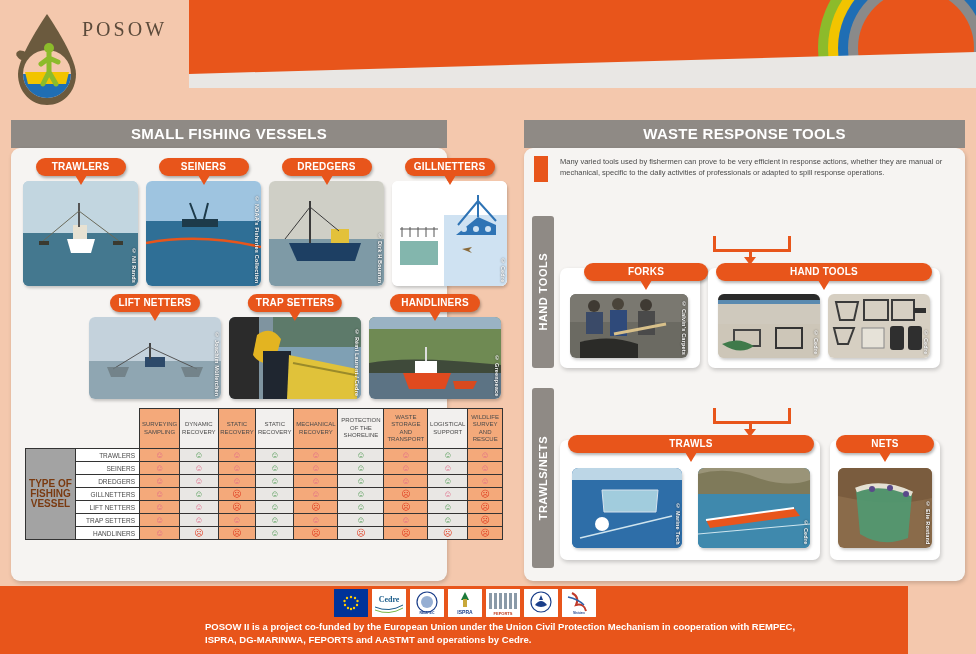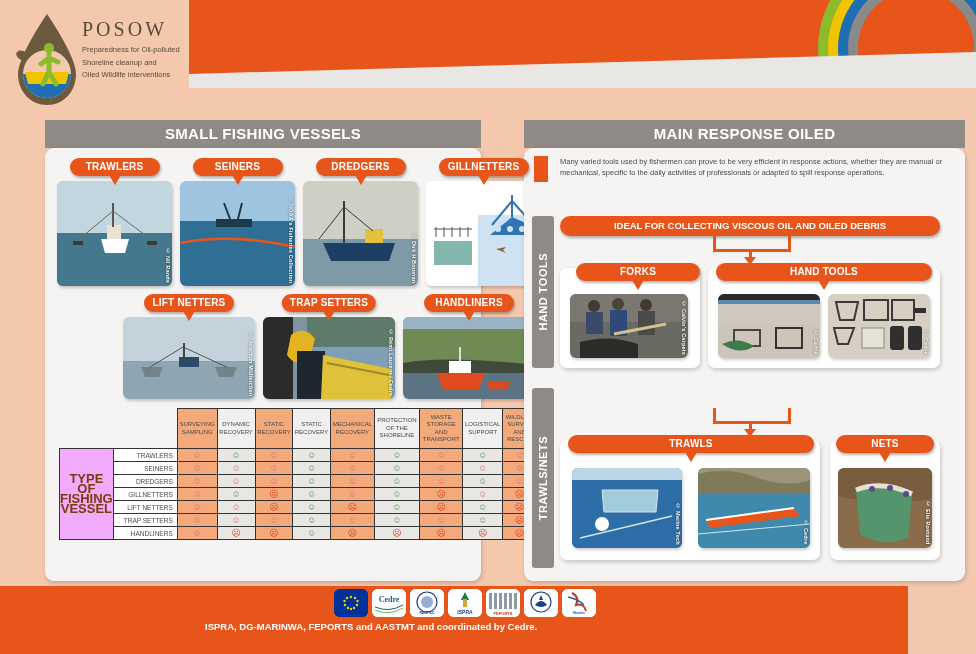--- a/index.html
+++ b/index.html
@@ -56,21 +56,21 @@
     background: #8f8a85; color: #fff; text-align: center;
     font-weight: bold; font-size: 15px; letter-spacing: .3px;
     padding: 5px 0 6px;
   }
   .panel-body {
     background: #f6f4f2; border-radius: 9px;
     box-shadow: 1px 2px 4px rgba(0,0,0,.18);
     position: relative; height: calc(100% - 28px);
   }
   .panel { position: absolute; }
-  .panel-left { left: 11px; top: 120px; width: 436px; height: 461px; margin-left: 34px; }
+  .panel-left { left: 11px; top: 120px; width: 436px; height: 461px; }
   .panel-right { left: 524px; top: 120px; width: 441px; height: 461px; }
 
   
   .pill {
     background: #e8551b; color: #fff; font-weight: bold;
     border-radius: 11px; text-align: center;
     font-size: 10px; letter-spacing: .2px;
     padding: 3px 8px 4px;
     box-shadow: 1px 2px 3px rgba(0,0,0,.3);
     position: relative; white-space: nowrap;
@@ -110,22 +110,22 @@
     font-size: 6px; color: #4a4a4a; font-weight: normal;
     line-height: 7.5px; padding: 3px 1px; height: 40px;
     background: #f2f0ee;
   }
   .mx thead th.odd { background: #f4a97a; }
   .mx .rowlab {
     font-size: 6.5px; color: #4a4a4a; text-align: right;
     padding: 0 4px 0 2px; background: #fff; width: 64px; height: 13px;
   }
   .mx .typecell {
-    background: #f0abfc; color: #7a3a10; font-weight: bold;
-    font-size: 13px; width: 50px; line-height: 10px;
+    background: #a3a3a3; color: #7a3a10; font-weight: bold;
+    font-size: 10px; width: 50px; line-height: 10px;
   }
   .mx td.cell { height: 13px; background: #e9e7e4; }
   .mx td.cell.odd { background: #f4a97a; }
   .face { font-size: 9px; line-height: 9px; display: inline-block; }
   .f-ideal { color: #4f9a52; }
   .f-suit  { color: #e06a88; }
   .f-no    { color: #e03c20; }
 
   
   .intro { position: absolute; left: 10px; top: 8px; width: 420px; display: flex; gap: 12px; }
@@ -157,21 +157,21 @@
     box-shadow: 1px 2px 4px rgba(0,0,0,.2);
   }
 
   
   .footer {
     position: absolute; left: 0; bottom: 0; width: 908px; height: 68px;
     background: #e8551b;
   }
   .logos { position: absolute; left: 334px; top: 3px; display: flex; gap: 4px; align-items: flex-end; }
   .logo-chip {
-    background: #fff; width: 34px; height: 28px; border-radius: 6px;
+    background: #fff; width: 34px; height: 28px; border-radius: 1px;
     display: flex; align-items: center; justify-content: center;
     font-size: 5px; color: #18407e; font-weight: bold; text-align: center;
     overflow: hidden; position: relative;
   }
   .foot-text {
     position: absolute; left: 205px; top: 34px; width: 700px;
     color: #fff; font-weight: bold; font-size: 9.5px; line-height: 13px;
   }
 </style>
 </head>
@@ -195,25 +195,20 @@
         <path d="M5 48 C5 48 -2 44 1 40 C4 36 12 40 16 46 Z" fill="#6b5a3e"></path>
         <circle cx="31" cy="62" r="24" fill="#f4c8ad"></circle>
         <path d="M7 62 A24 24 0 0 0 55 62 Z" fill="#1f6eb4"></path>
         <path d="M9 60 L53 60 L50 72 L12 72 Z" fill="#f2c400"></path>
         <circle cx="33" cy="36" r="5" fill="#8cbb2b"></circle>
         <path d="M33 41 L33 60 M33 46 L25 52 M33 46 L42 50 M33 60 L27 72 M33 60 L40 72" stroke="#8cbb2b" stroke-width="5" fill="none" stroke-linecap="round"></path>
       </svg>
     </div>
     <div class="logo-text">
       <div class="logo-word">POSOW</div>
-      <div class="logo-sub">
-        <div>Preparedness for Oil-polluted</div>
-        <div>Shoreline cleanup and</div>
-        <div>Oiled Wildlife interventions</div>
-      </div>
     </div>
   </div>
 </div>
 
 <div class="panel panel-left">
   <div class="panel-head">SMALL FISHING VESSELS</div>
   <div class="panel-body">
 
     <div class="vessel-row1">
 
@@ -437,42 +432,41 @@
               <td class="cell odd"><span class="face f-no">☹</span></td>
             </tr>
           </tbody>
       </table>
     </div>
 
   </div>
 </div>
 
 <div class="panel panel-right">
-  <div class="panel-head">MAIN RESPONSE OILED</div>
+  <div class="panel-head">WASTE RESPONSE TOOLS</div>
   <div class="panel-body">
 
     <div class="intro">
       <div class="intro-bar"></div>
       <p>Many varied tools used by fishermen can prove to be very efficient in response actions, whether they are manual or mechanical, specific to the daily activities of professionals or adapted to spill response operations.</p>
     </div>
 
     <div class="sidecap" style="left:8px; top:68px; height:152px;">
       <span>HAND TOOLS</span>
     </div>
-    <div class="banner" style="left:36px; top:68px; width:380px;">IDEAL FOR COLLECTING VISCOUS OIL AND OILED DEBRIS</div>
     <div class="connector">
       <div class="conn-v" style="left:189px; top:88px; height:16px;"></div>
       <div class="conn-h" style="left:189px; top:101px; width:78px;"></div>
       <div class="conn-v" style="left:264px; top:88px; height:16px;"></div>
       <div class="conn-v" style="left:225px; top:101px; height:10px;"></div>
       <div class="conn-arrow" style="left:220px; top:109px;"></div>
     </div>
 
     <div class="group-card" style="left:36px; top:120px; width:140px; height:100px;">
-      <div class="pill pill-arrow" style="position:absolute;left:16px;top:-5px;width:124px;">FORKS</div>
+      <div class="pill pill-arrow" style="position:absolute;left:24px;top:-5px;width:124px;">FORKS</div>
       <div class="card photo" style="position:absolute;left:10px;top:26px;width:118px;height:64px;">
         <svg width="118" height="64" viewBox="0 0 118 64">
           <rect width="118" height="64" fill="#6b6a62"></rect>
           <rect x="0" y="0" width="118" height="28" fill="#7a7870"></rect>
           <circle cx="24" cy="12" r="6" fill="#3f3a33"></circle>
             <rect x="16" y="18" width="17" height="22" fill="#3a4a68"></rect>
           <circle cx="48" cy="10" r="6" fill="#4a443a"></circle>
             <rect x="40" y="16" width="17" height="26" fill="#2f4a7a"></rect>
           <circle cx="76" cy="11" r="6" fill="#3f3a33"></circle>
             <rect x="68" y="17" width="17" height="24" fill="#4a4a4a"></rect>
@@ -638,15 +632,16 @@
     <div class="logo-chip">
       <svg width="34" height="28" viewBox="0 0 34 28">
           <rect width="34" height="28" fill="#fff"></rect>
         <path d="M10 4 q8 4 4 12 q8 -2 10 6" stroke="#c03a2a" stroke-width="2" fill="none"></path>
         <path d="M6 8 q10 2 16 8" stroke="#2d5fa8" stroke-width="1.5" fill="none"></path>
         <text x="17" y="25" font-size="2.6" text-anchor="middle" fill="#1b3f8a">Ministero</text>
         </svg>
     </div>
   </div>
   <div class="foot-text">
-    <div>ISPRA, DG-MARINWA, FEPORTS and AASTMT and coordinated by Cedre.</div>
+    <div>POSOW II is a project co-funded by the European Union under the Union Civil Protection Mechanism in cooperation with REMPEC,</div>
+    <div>ISPRA, DG-MARINWA, FEPORTS and AASTMT and operations by Cedre.</div>
   </div>
 </div>
 
 </body></html>

